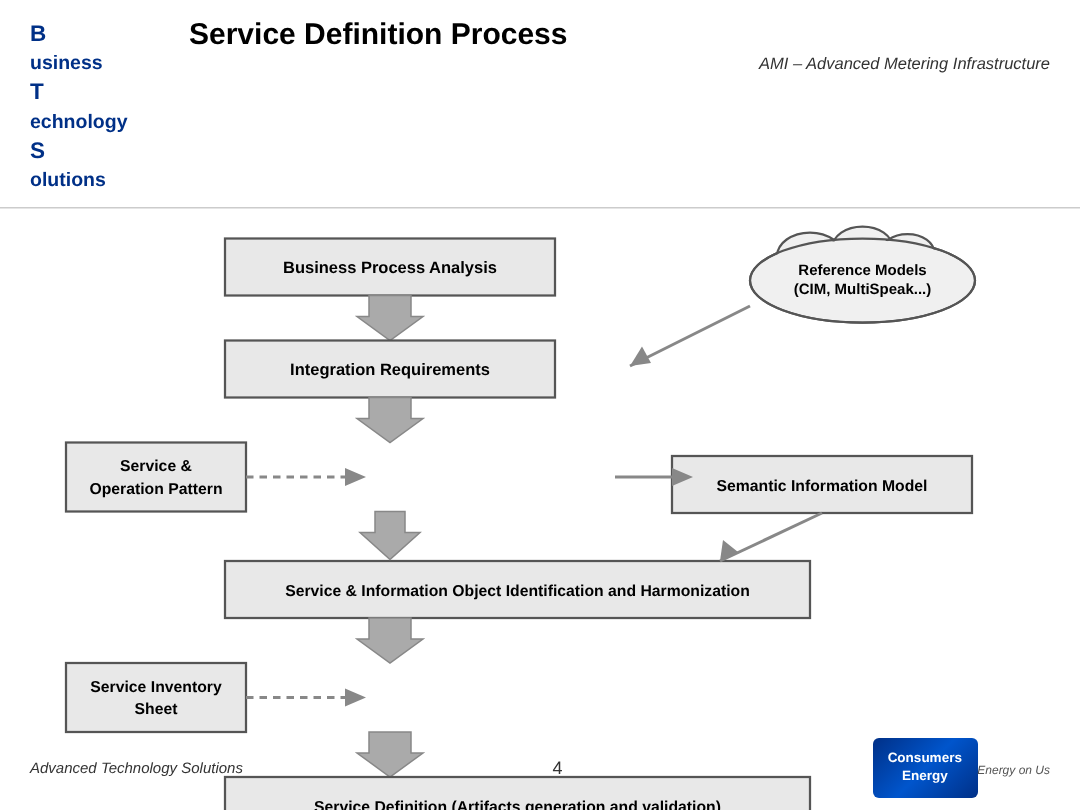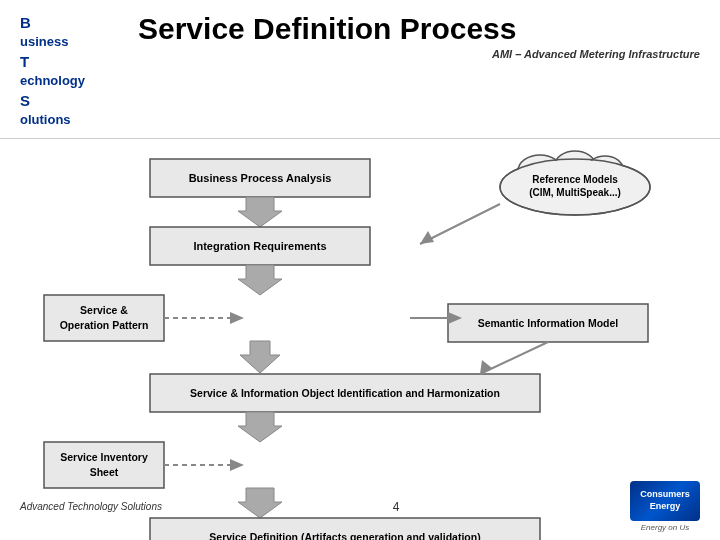--- a/index.html
+++ b/index.html
@@ -28,24 +28,24 @@
     }
     .logo-text span {
       display: block;
     }
     .logo-letter {
       color: #003087;
       font-size: 15px;
       font-weight: 900;
     }
     .header-title {
-      font-size: 30px;
+      font-size: 20px;
       font-weight: bold;
       color: #000;
-      margin-left: 18px;
+      margin-left: 6px;
       flex: 1;
     }
     .ami-label {
       font-size: 11px;
       color: #333;
       font-style: italic;
       text-align: right;
       align-self: flex-end;
     }
 
@@ -70,21 +70,20 @@
       font-size: 10px;
       color: #333;
       font-style: italic;
     }
     .footer-center {
       font-size: 12px;
       color: #333;
     }
     .footer-logo {
       display: flex;
-      flex-direction: column;
       align-items: center;
     }
     .footer-logo-badge {
       width: 70px;
       height: 40px;
       background: linear-gradient(135deg, #003087 0%, #0055cc 50%, #003087 100%);
       border-radius: 4px;
       display: flex;
       align-items: center;
       justify-content: center;
@@ -105,21 +104,21 @@
 <body>
 
 <div class="header">
   <div class="logo-text">
     <span><span class="logo-letter">B</span>usiness</span>
     <span><span class="logo-letter">T</span>echnology</span>
     <span><span class="logo-letter">S</span>olutions</span>
   </div>
   <div style="flex:1; padding-left:10px;">
     <div class="header-title">Service Definition Process</div>
-    <div class="ami-label" style="text-align:right; margin-top:2px;font-weight:bold;">AMI – Advanced Metering Infrastructure</div>
+    <div class="ami-label" style="text-align:right; margin-top:2px;">AMI – Advanced Metering Infrastructure</div>
   </div>
 </div>
 
 <div class="main">
   <svg width="660" height="415">
 
     <rect x="120" y="10" width="220" height="38" fill="#e8e8e8" stroke="#555" stroke-width="1.5"></rect>
     <text x="230" y="33" text-anchor="middle" font-size="11" font-weight="bold" fill="#000">Business Process Analysis</text>
 
     <polygon points="230,48 244,48 244,62 252,62 230,78 208,62 216,62 216,48" fill="#aaa" stroke="#888" stroke-width="1"></polygon>

